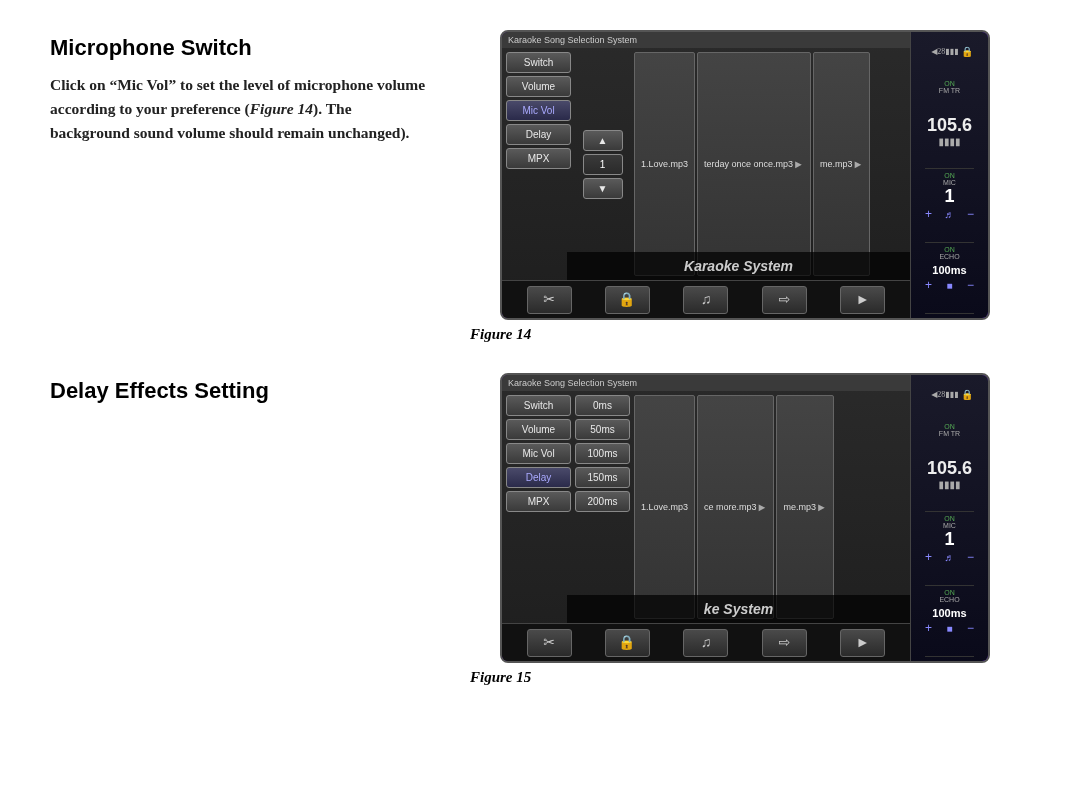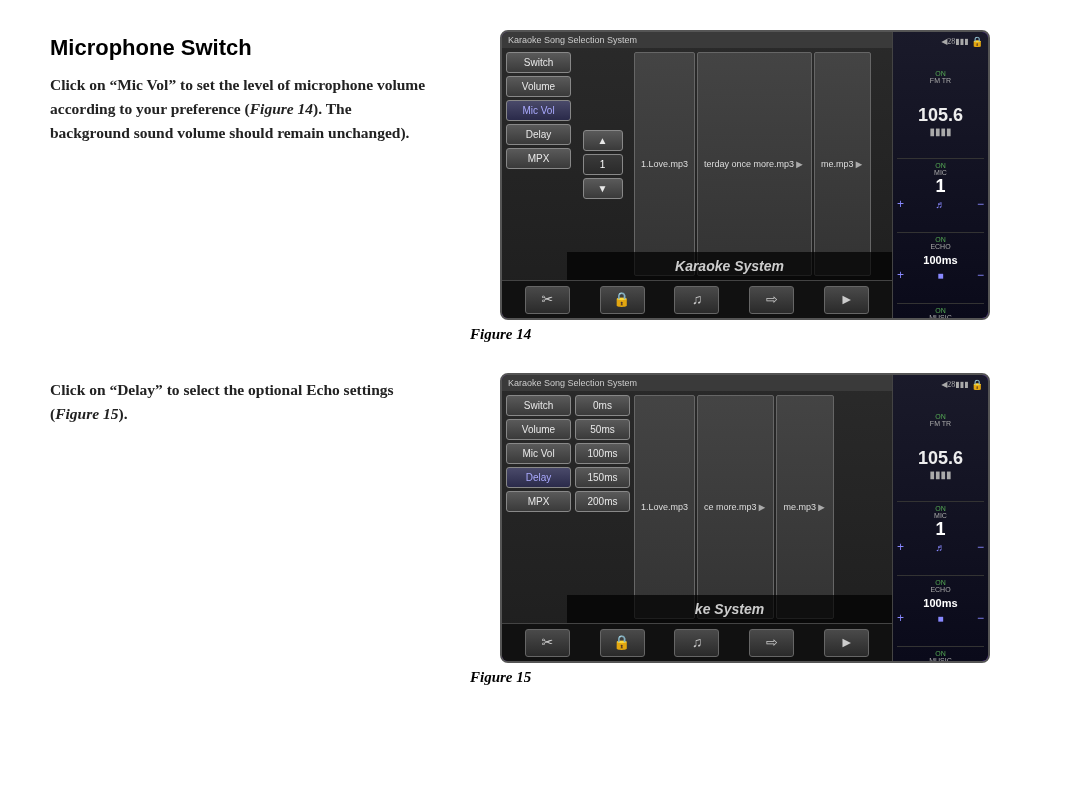--- a/index.html
+++ b/index.html
@@ -208,25 +208,25 @@
       font-size: 14px;
       width: 45px;
       height: 28px;
       display: flex;
       align-items: center;
       justify-content: center;
     }
 
     
     .right-panel {
-      width: 96px;
+      width: 78px;
       background: linear-gradient(180deg, #1a1a2a 0%, #0a0a1a 100%);
       display: flex;
       flex-direction: column;
-      padding: 4px;
+      padding: 14px;
       gap: 21px;
       border-left: 1px solid #444;
     }
 
     .panel-row {
       display: flex;
       flex-direction: column;
       justify-content: space-between;
       align-items: center;
     }
@@ -403,21 +403,21 @@
               <div class="ctrl-btn">▲</div>
               <div class="ctrl-btn value">1</div>
               <div class="ctrl-btn">▼</div>
             </div>
 
             <div class="song-list">
               <div class="song-item">
                 <span>1.Love.mp3</span>
               </div>
               <div class="song-item">
-                <span>terday once more.mp3</span>
+                <span>terday once once.mp3</span>
                 <span class="arrow">►</span>
               </div>
               <div class="song-item">
                 <span>me.mp3</span>
                 <span class="arrow">►</span>
               </div>
             </div>
           </div>
 
           <div class="karaoke-overlay">
@@ -493,23 +493,21 @@
       <div class="figure-caption">
         <em>Figure 14</em>
       </div>
     </div>
   </div>
 
   <div class="section-gap"></div>
 
   <div class="section">
     <div class="section-text">
-      <div class="section-body">
-        <span>Click on “Delay” to select the optional Echo settings (<em>Figure 15</em>).</span>
-      </div>
+      <div class="section-title">Delay Effects Setting</div>
     </div>
 
     <div class="figure-container">
 
       <div class="device">
         <div class="screen-main">
           <div class="screen-title-bar">
             <span>Karaoke Song Selection System</span>
           </div>
           <div class="screen-content">

